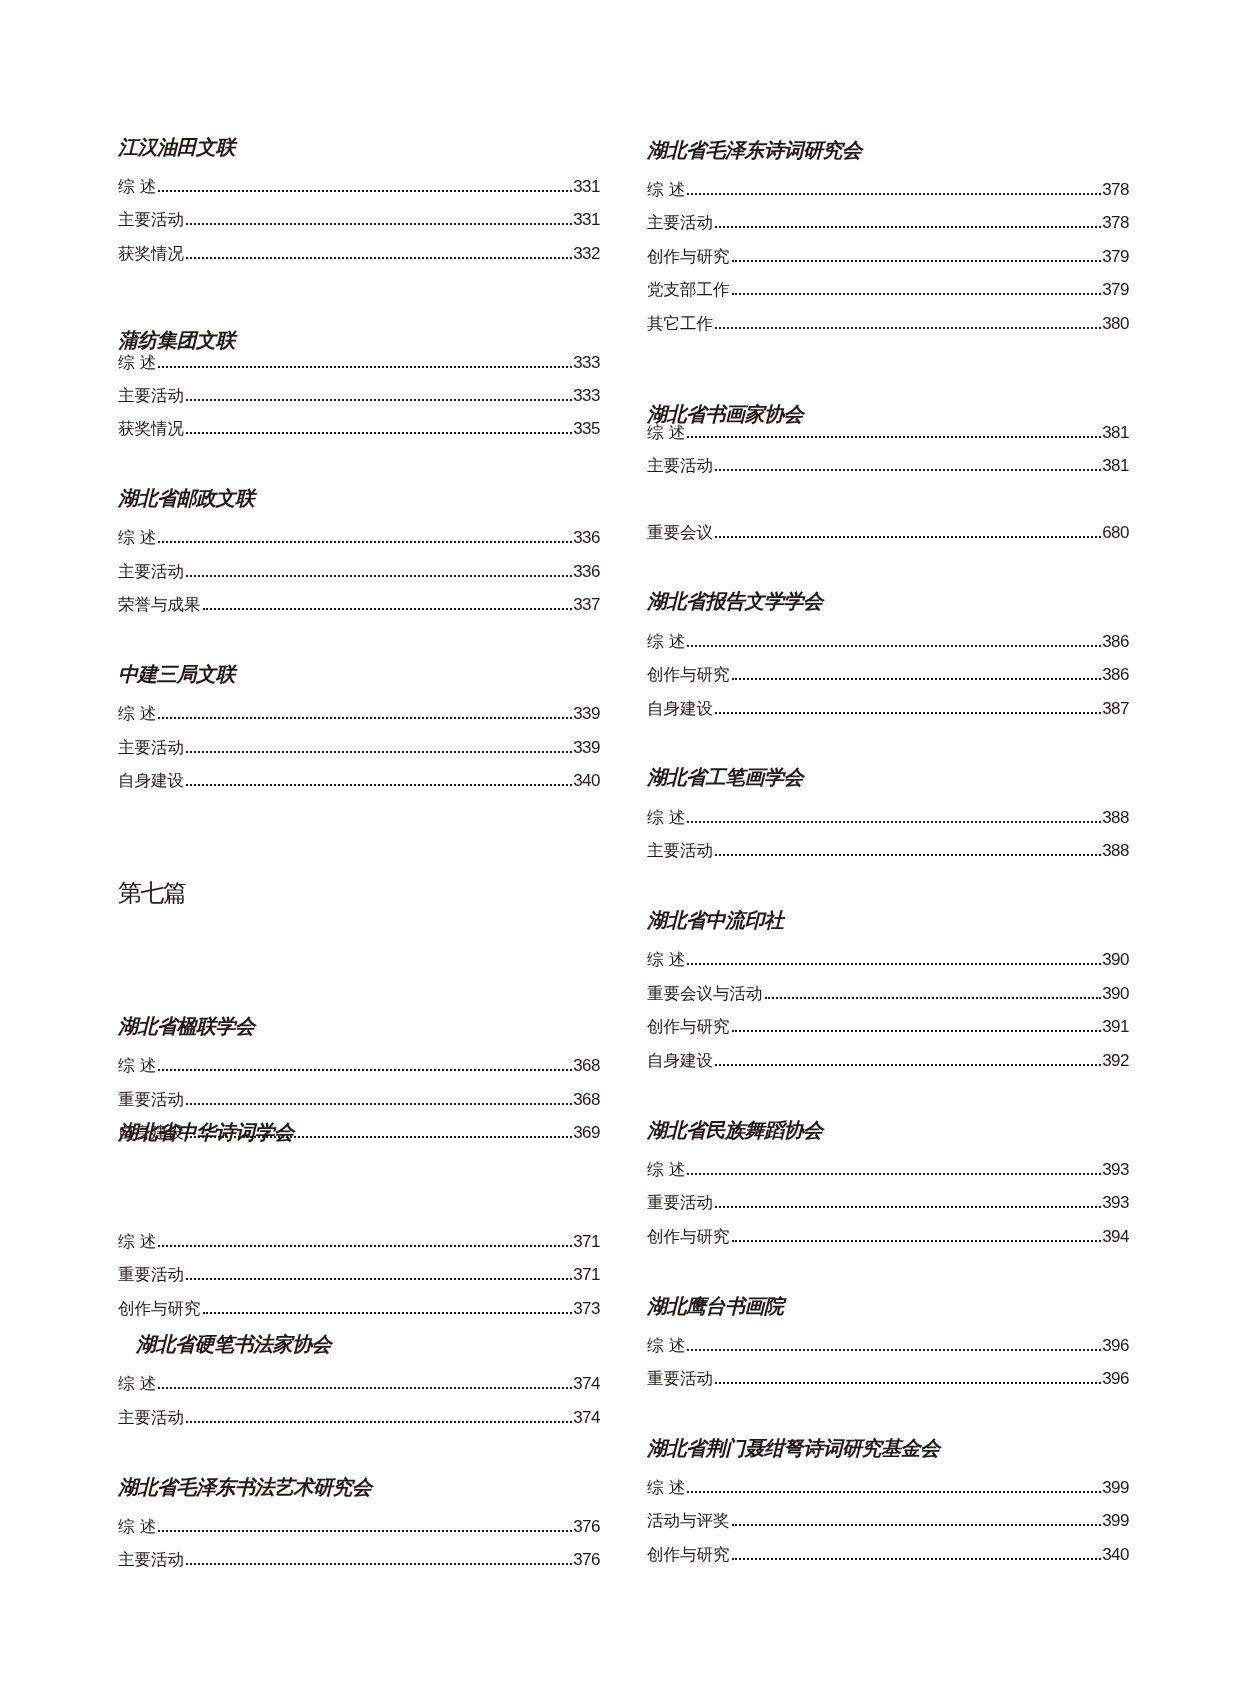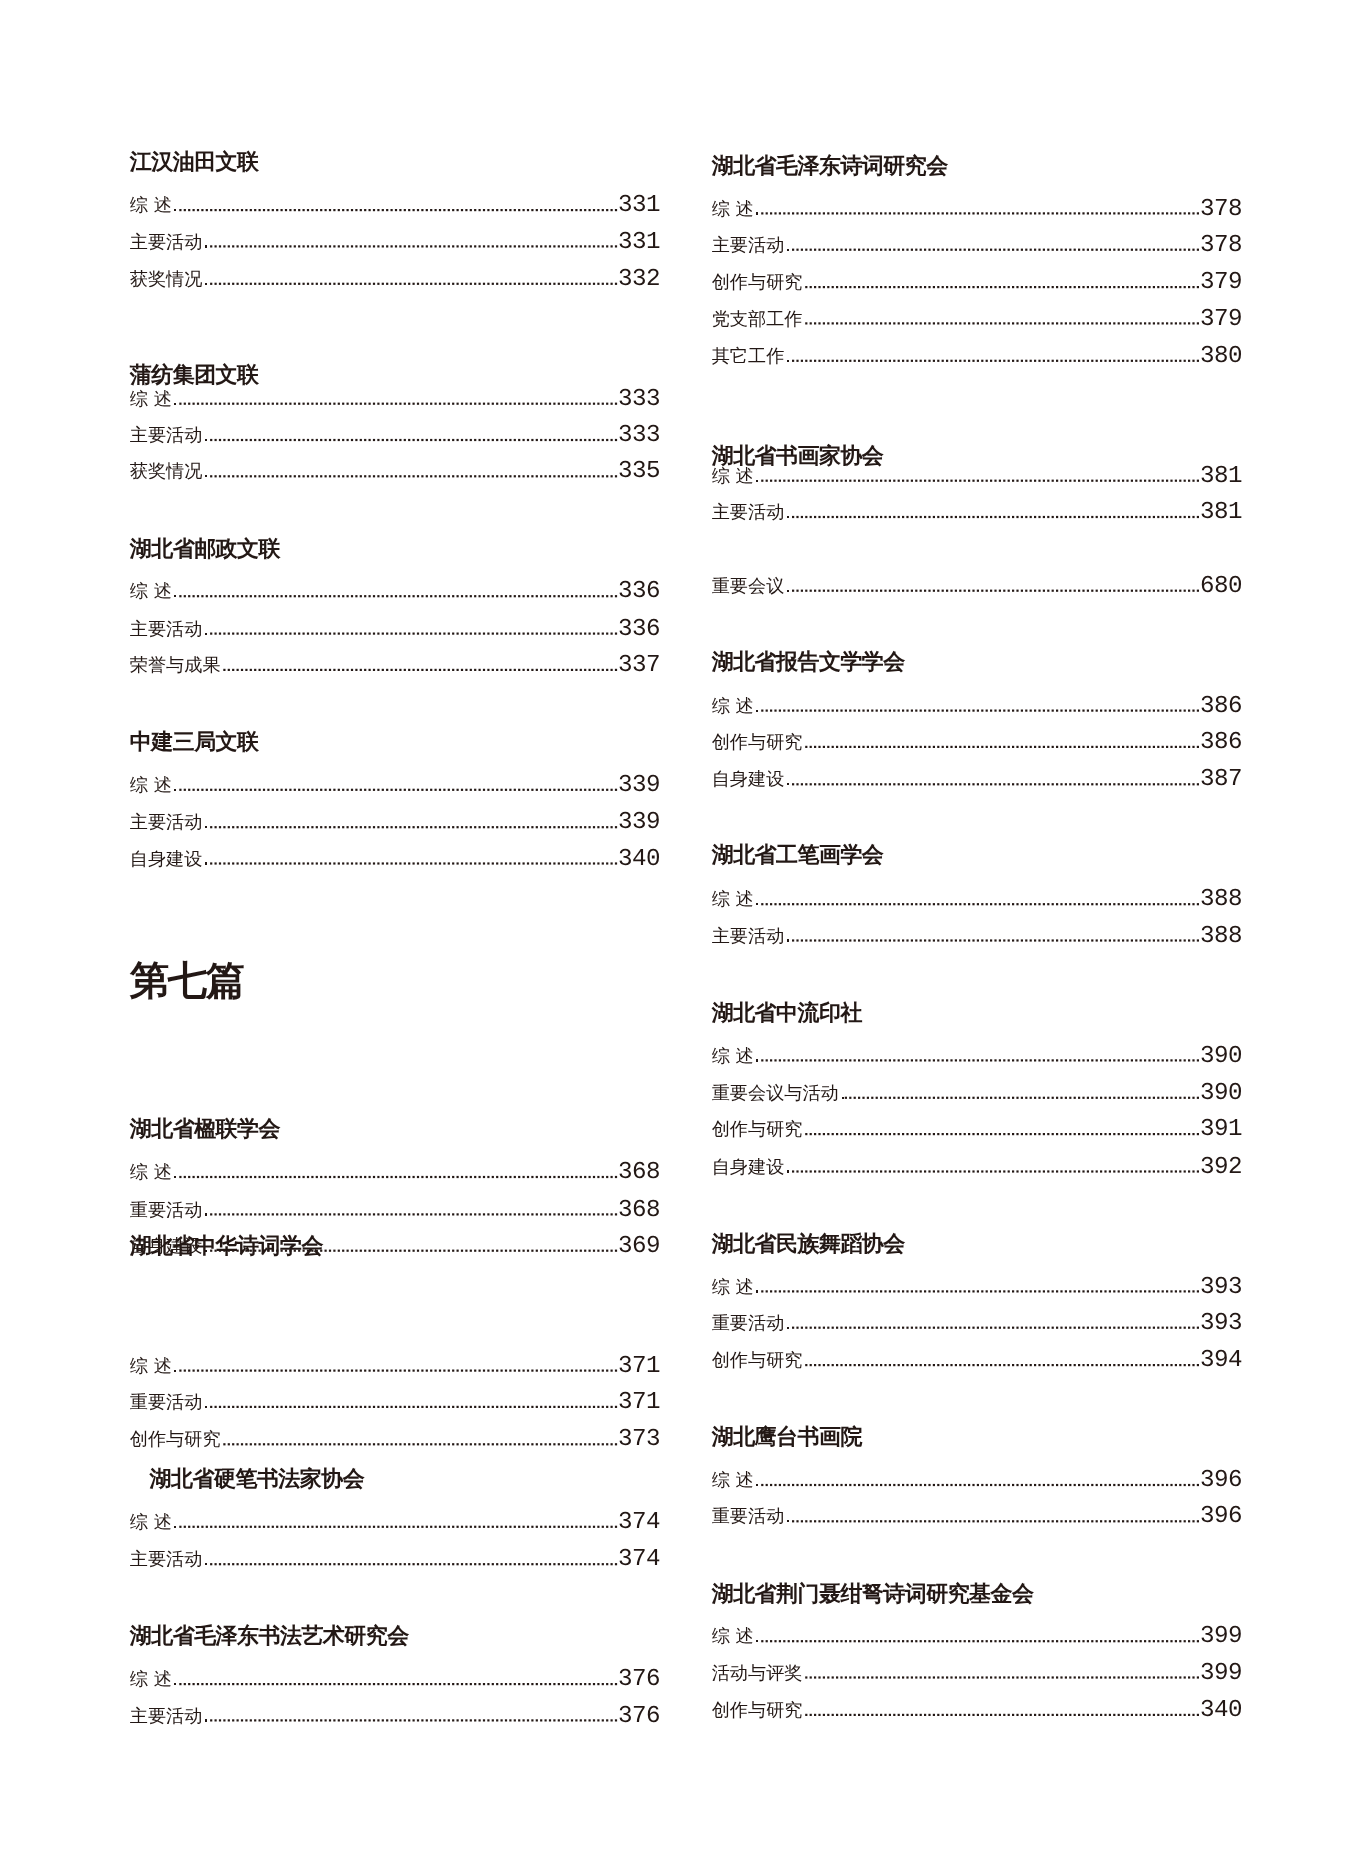--- a/index.html
+++ b/index.html
@@ -2,28 +2,28 @@
 <html><head>
 <meta charset="utf-8">
 <style>
   html, body { margin: 0; padding: 0; background: #ffffff; }
   body { width: 1241px; height: 1684px; position: relative; overflow: hidden;
          font-family: "DejaVu Sans", "Liberation Sans", sans-serif; color: #231815; }
   .col { position: absolute; width: 482px; }
   .col.left { left: 118px; }
   .col.right { left: 647px; }
   .org-title { position: absolute; left: 0; font-size: 20px; font-weight: bold;
-               line-height: 24px; white-space: nowrap; letter-spacing: -0.5px; }
+               line-height: 24px; white-space: nowrap; letter-spacing: -0.5px; font-style: italic; }
   .entry { position: absolute; left: 0; width: 482px; height: 22px; display: flex;
            align-items: flex-end; font-size: 16.5px; line-height: 20px; }
   .entry .label { white-space: nowrap; flex: none; }
   .entry .leader { flex: 1; border-bottom: 2px dotted #231815; margin: 0 1px 5px 2px; height: 0; }
-  .entry .page { flex: none; font-family: Liberation Mono, monospace;
-                 font-size: 22px; letter-spacing: -0.5px; }
-  .part-title { position: absolute; left: 0; font-weight: bold; font-size: 36px;
+  .entry .page { flex: none; font-family: Liberation Sans, sans-serif;
+                 font-size: 17px; letter-spacing: -0.5px; }
+  .part-title { position: absolute; left: 0; font-weight: normal; font-size: 24px;
                 line-height: 42px; white-space: nowrap; letter-spacing: -1.5px; }
 </style>
 </head>
 <body>
 
 <div class="col left" id="col-left" style="top:0;height:1684px;">
   <div class="part-title" style="top:872px;">第七篇</div>
 <div class="org-title" style="top: 135px;">江汉油田文联</div>
     <div class="entry" style="top: 175px;">
     <span class="label">综 述</span>

